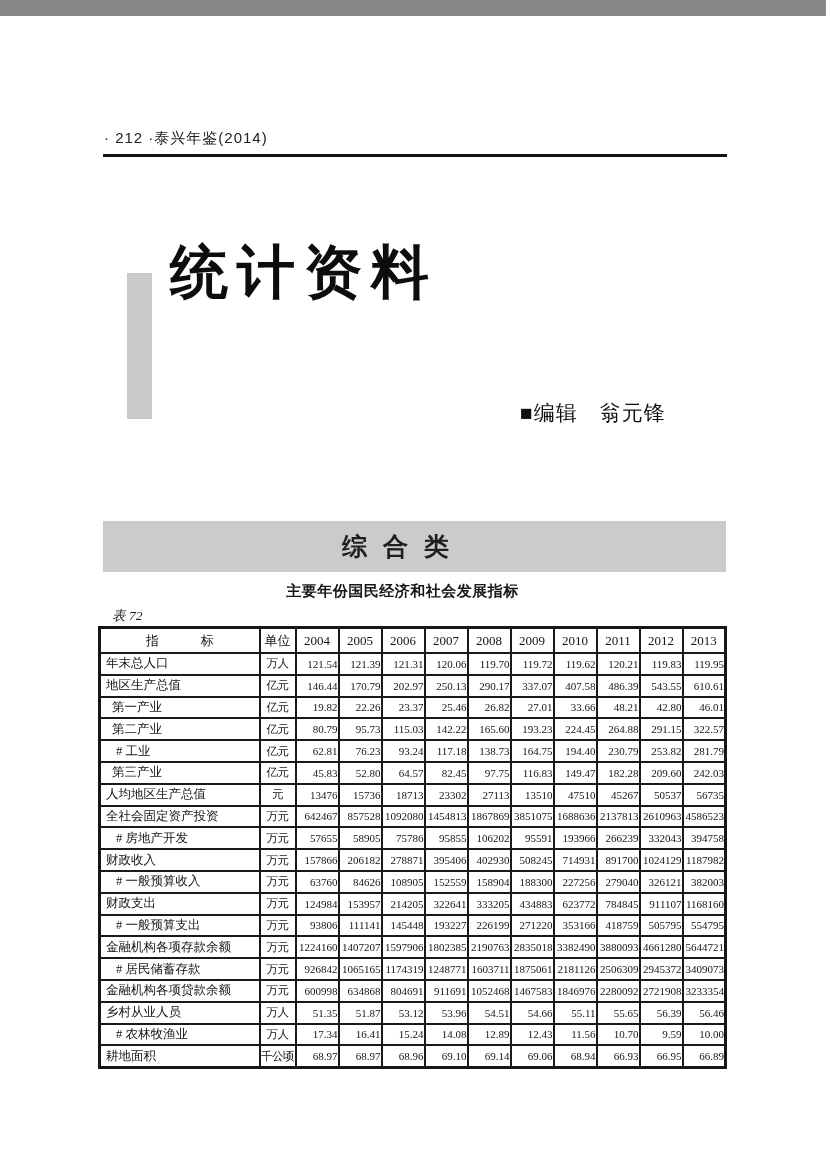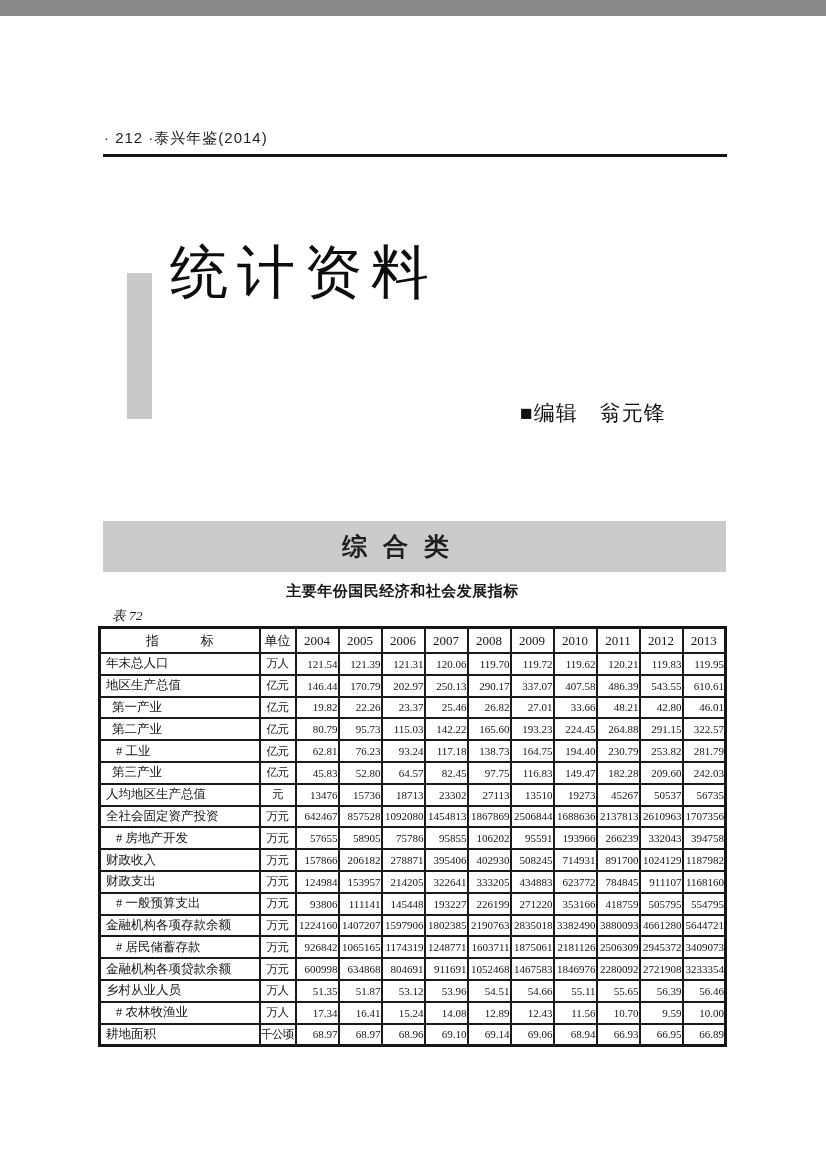--- a/index.html
+++ b/index.html
@@ -20,21 +20,21 @@
   .header-rule{
     position:absolute;left:103px;top:138px;
     width:624px;height:3px;background:#141414;
   }
   .title-accent-bar{
     position:absolute;left:127px;top:257px;
     width:25px;height:146px;
   }
   .section-title{
     position:absolute;left:170px;top:218px;margin:0;
-    font-size:58px;font-weight:normal;
+    font-size:58px;font-weight:bold;
     letter-spacing:9px;white-space:pre;color:#0d0d0d;
   }
   .editor-line{
     position:absolute;left:520px;top:383px;
     font-size:21px;letter-spacing:1px;white-space:pre;color:#111;
   }
   .banner{
     position:absolute;left:103px;top:505px;
     width:623px;height:51px;
     display:flex;align-items:center;justify-content:center;
@@ -217,38 +217,38 @@
         </tr>
         <tr>
           <td class="label ind0">人均地区生产总值</td>
           <td class="unit">元</td>
           <td class="num">13476</td>
           <td class="num">15736</td>
           <td class="num">18713</td>
           <td class="num">23302</td>
           <td class="num">27113</td>
           <td class="num">13510</td>
-          <td class="num">19273</td>
+          <td class="num">47510</td>
           <td class="num">45267</td>
           <td class="num">50537</td>
           <td class="num">56735</td>
         </tr>
         <tr>
           <td class="label ind0">全社会固定资产投资</td>
           <td class="unit">万元</td>
           <td class="num">642467</td>
           <td class="num">857528</td>
           <td class="num">1092080</td>
           <td class="num">1454813</td>
           <td class="num">1867869</td>
-          <td class="num">2506844</td>
+          <td class="num">3851075</td>
           <td class="num">1688636</td>
           <td class="num">2137813</td>
           <td class="num">2610963</td>
-          <td class="num">1707356</td>
+          <td class="num">4586523</td>
         </tr>
         <tr>
           <td class="label ind2"># 房地产开发</td>
           <td class="unit">万元</td>
           <td class="num">57655</td>
           <td class="num">58905</td>
           <td class="num">75786</td>
           <td class="num">95855</td>
           <td class="num">106202</td>
           <td class="num">95591</td>
@@ -263,20 +263,34 @@
           <td class="num">157866</td>
           <td class="num">206182</td>
           <td class="num">278871</td>
           <td class="num">395406</td>
           <td class="num">402930</td>
           <td class="num">508245</td>
           <td class="num">714931</td>
           <td class="num">891700</td>
           <td class="num">1024129</td>
           <td class="num">1187982</td>
+        </tr>
+        <tr>
+          <td class="label ind2"># 一般预算收入</td>
+          <td class="unit">万元</td>
+          <td class="num">63760</td>
+          <td class="num">84626</td>
+          <td class="num">108905</td>
+          <td class="num">152559</td>
+          <td class="num">158904</td>
+          <td class="num">188300</td>
+          <td class="num">227256</td>
+          <td class="num">279040</td>
+          <td class="num">326121</td>
+          <td class="num">382003</td>
         </tr>
         <tr>
           <td class="label ind0">财政支出</td>
           <td class="unit">万元</td>
           <td class="num">124984</td>
           <td class="num">153957</td>
           <td class="num">214205</td>
           <td class="num">322641</td>
           <td class="num">333205</td>
           <td class="num">434883</td>

